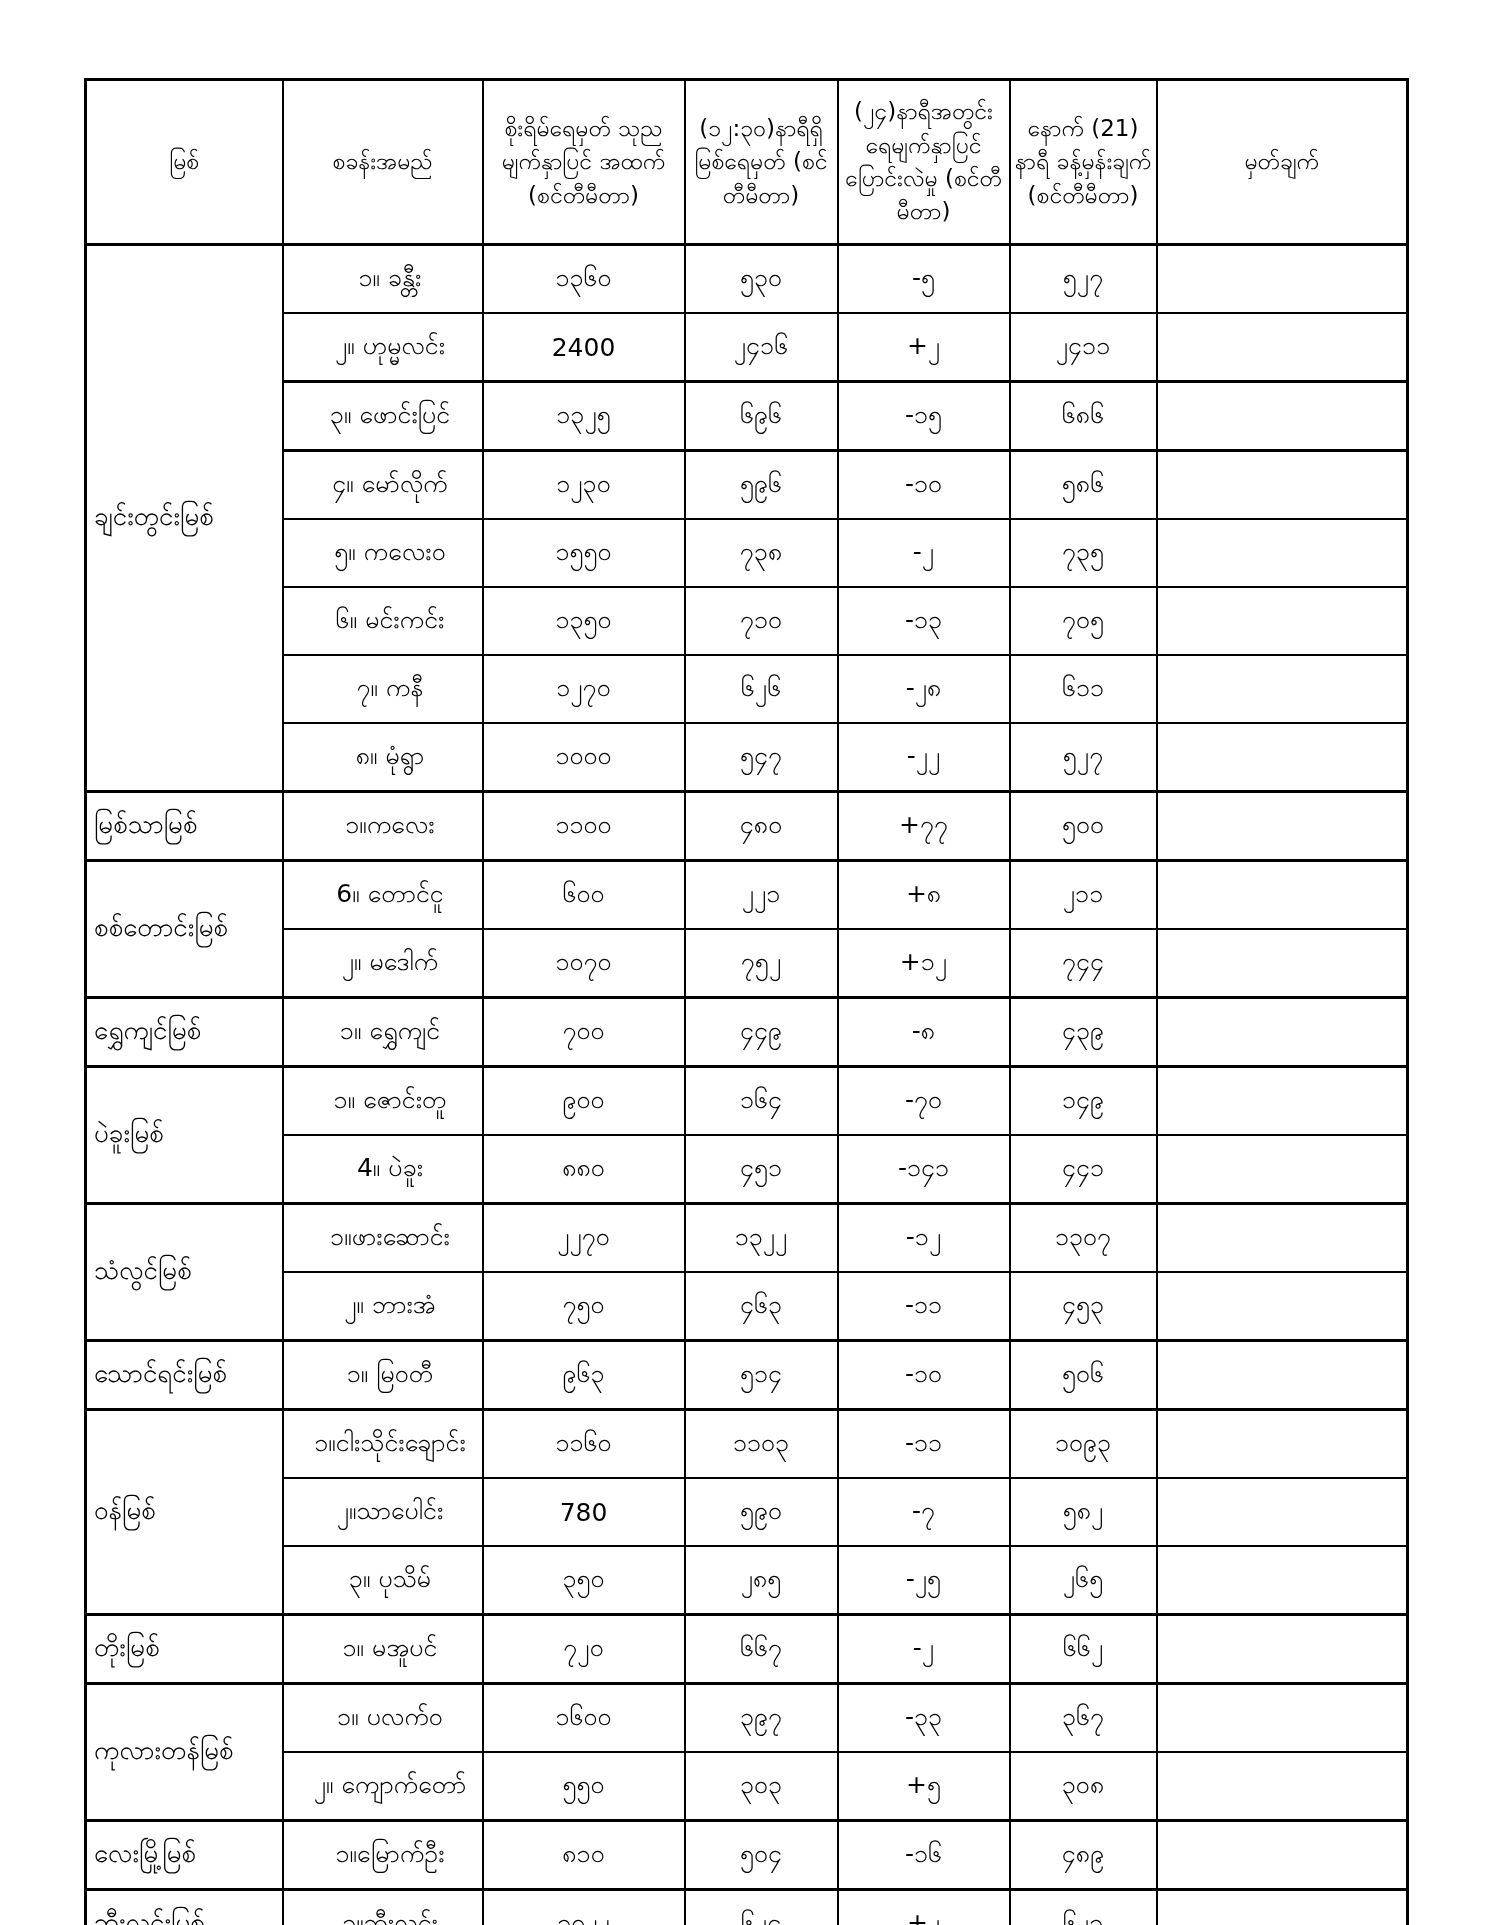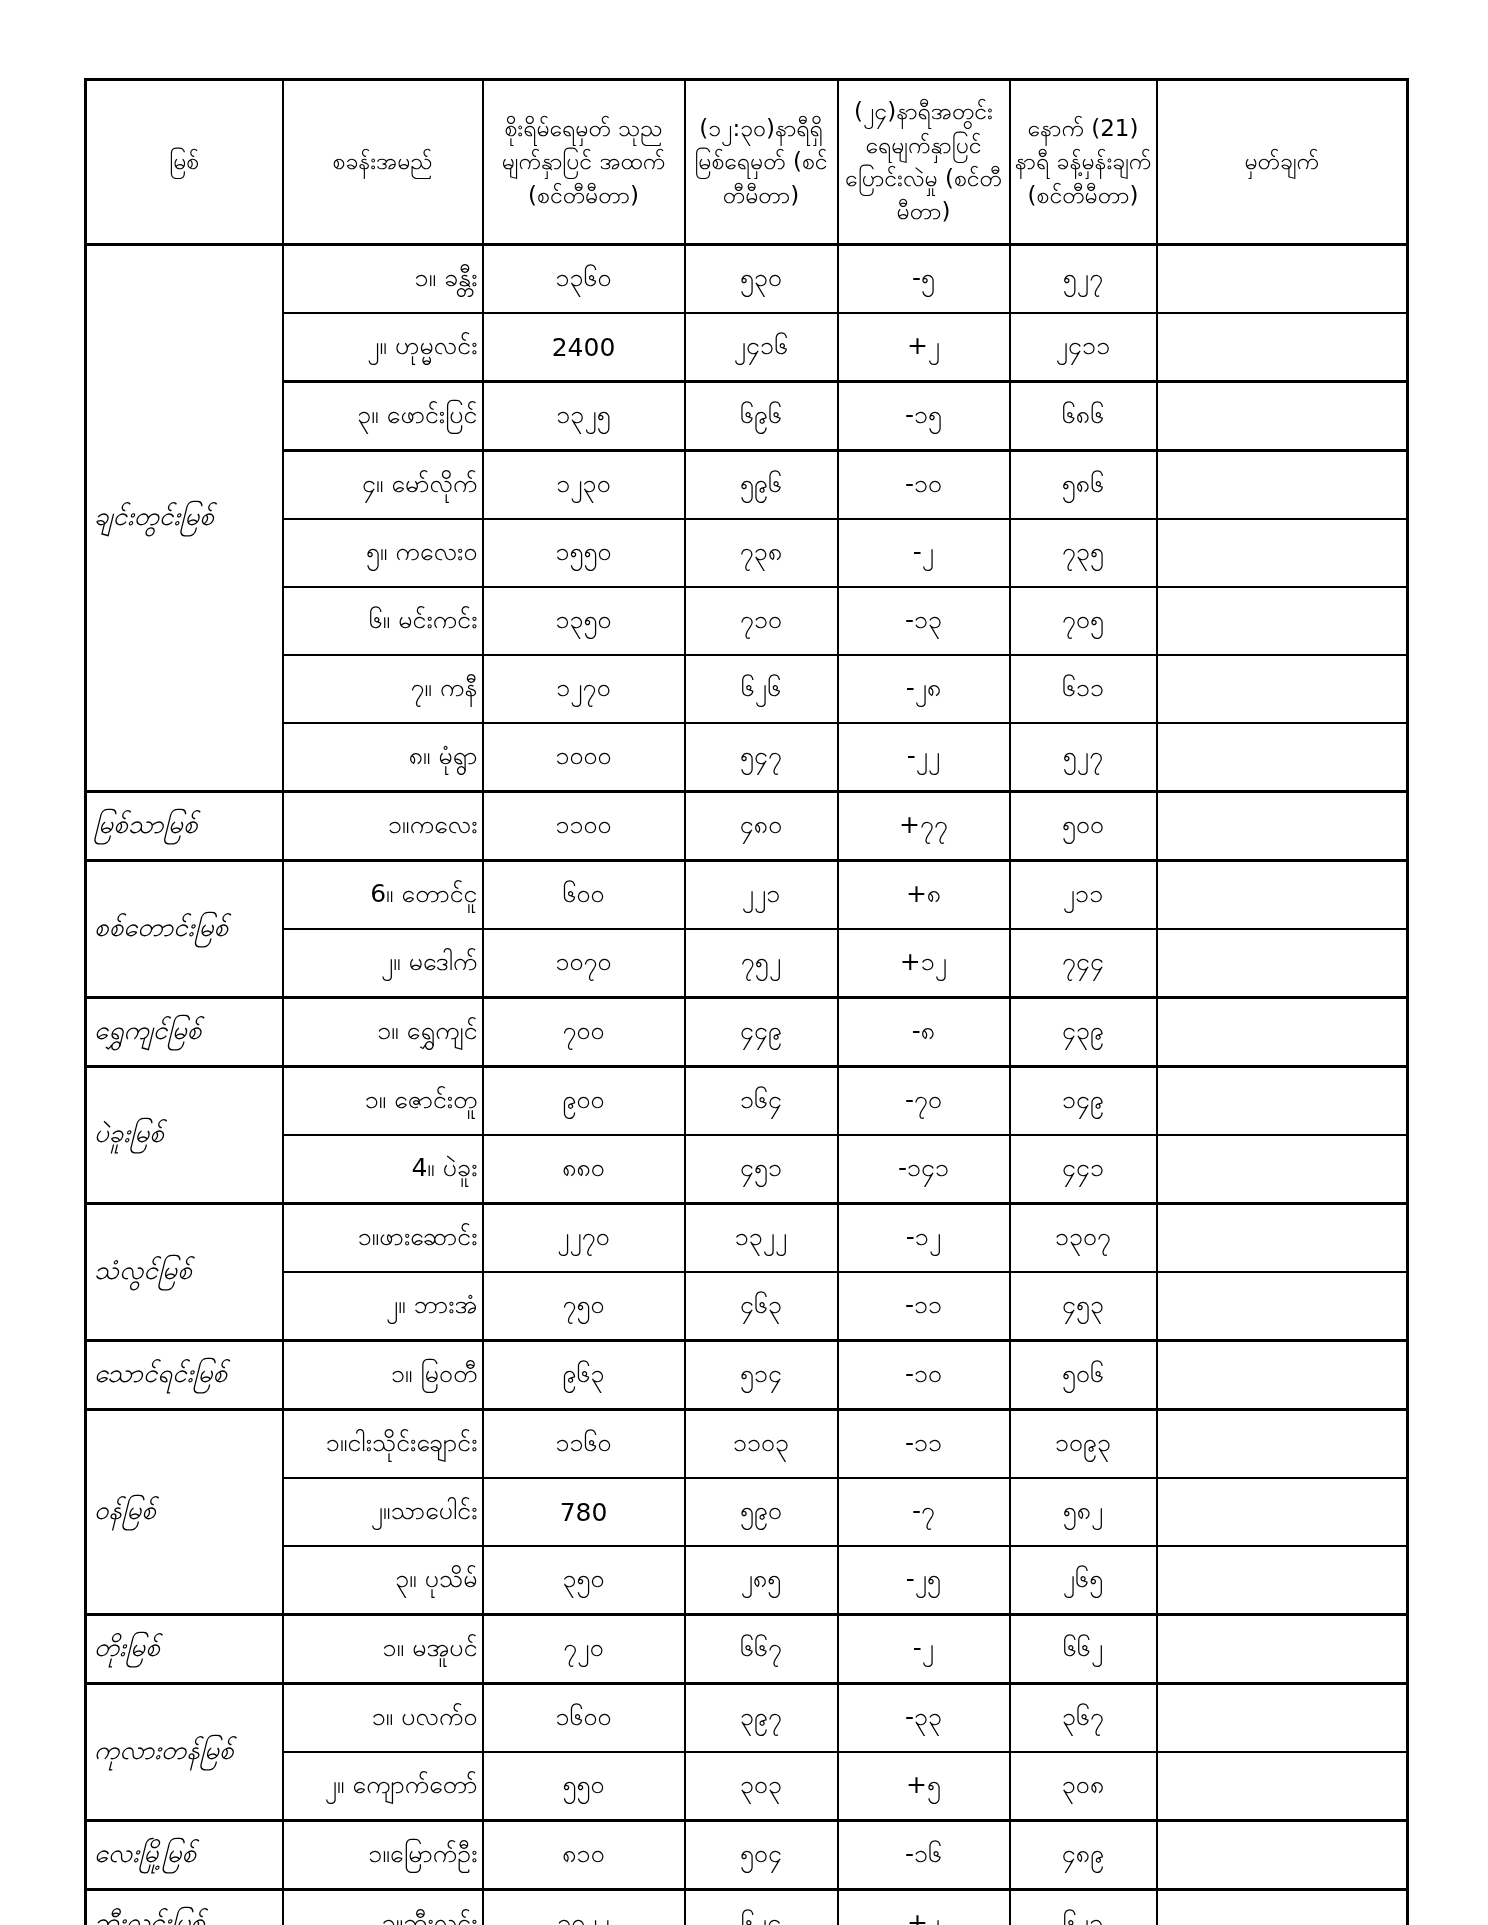--- a/index.html
+++ b/index.html
@@ -44,24 +44,23 @@
   .river-table tbody td {
     height: 62px;
     font-size: 25px;
     text-align: center;
     padding: 2px 4px;
   }
   .river-table td.river {
     text-align: left;
     padding-left: 7px;
     font-size: 26px;
-    font-style: italic;
   }
   .river-table td.station {
-    text-align: right;
+    text-align: center;
     padding-left: 19px;
     font-size: 25px;
   }
   .river-table tr.group-start td,
   .river-table tr.thick-top td {
     border-top-width: 3px;
   }
   
   col.c-river    { width: 197px; }
   col.c-station  { width: 200px; }

